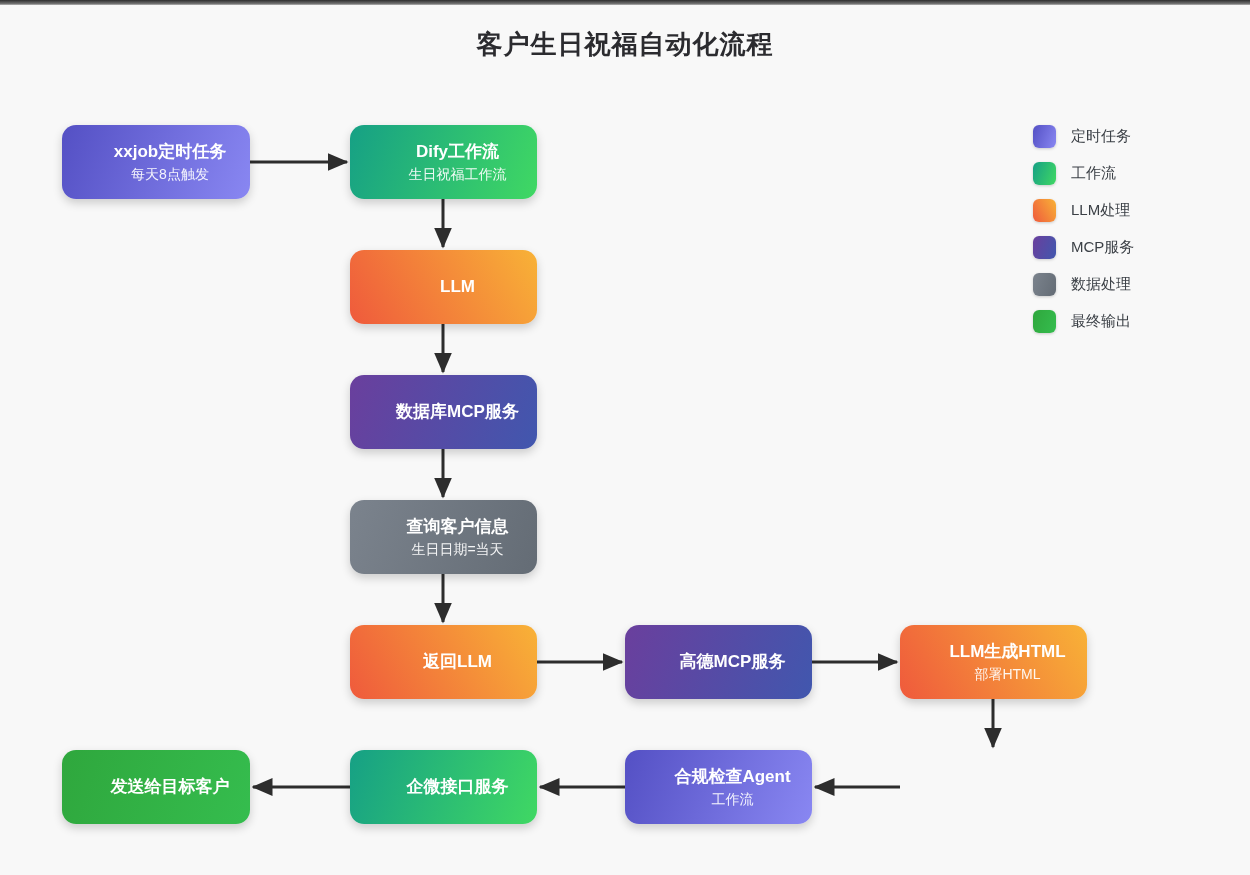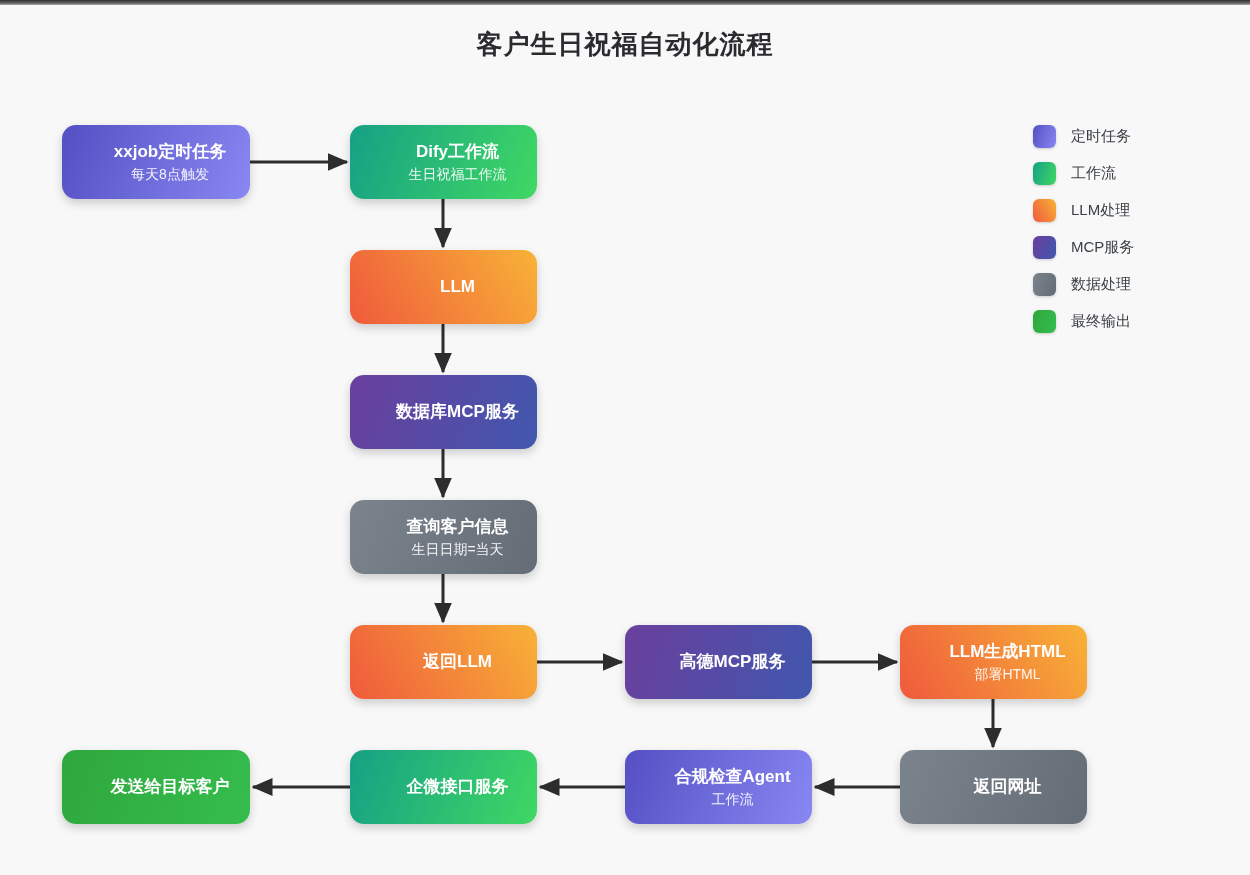--- a/index.html
+++ b/index.html
@@ -141,24 +141,20 @@
   <div class="node t-mcp n7">
     <div class="node-title">高德MCP服务</div>
 
   </div>
 
   <div class="node t-llm n8">
     <div class="node-title">LLM生成HTML</div>
     <div class="node-sub">部署HTML</div>
   </div>
 
-  <div class="node t-data n9">
-    <div class="node-title">返回网址</div>
-
-  </div>
 
   <div class="node t-timer n10">
     <div class="node-title">合规检查Agent</div>
     <div class="node-sub">工作流</div>
   </div>
 
   <div class="node t-output n12">
     <div class="node-title">发送给目标客户</div>
 
   </div>

